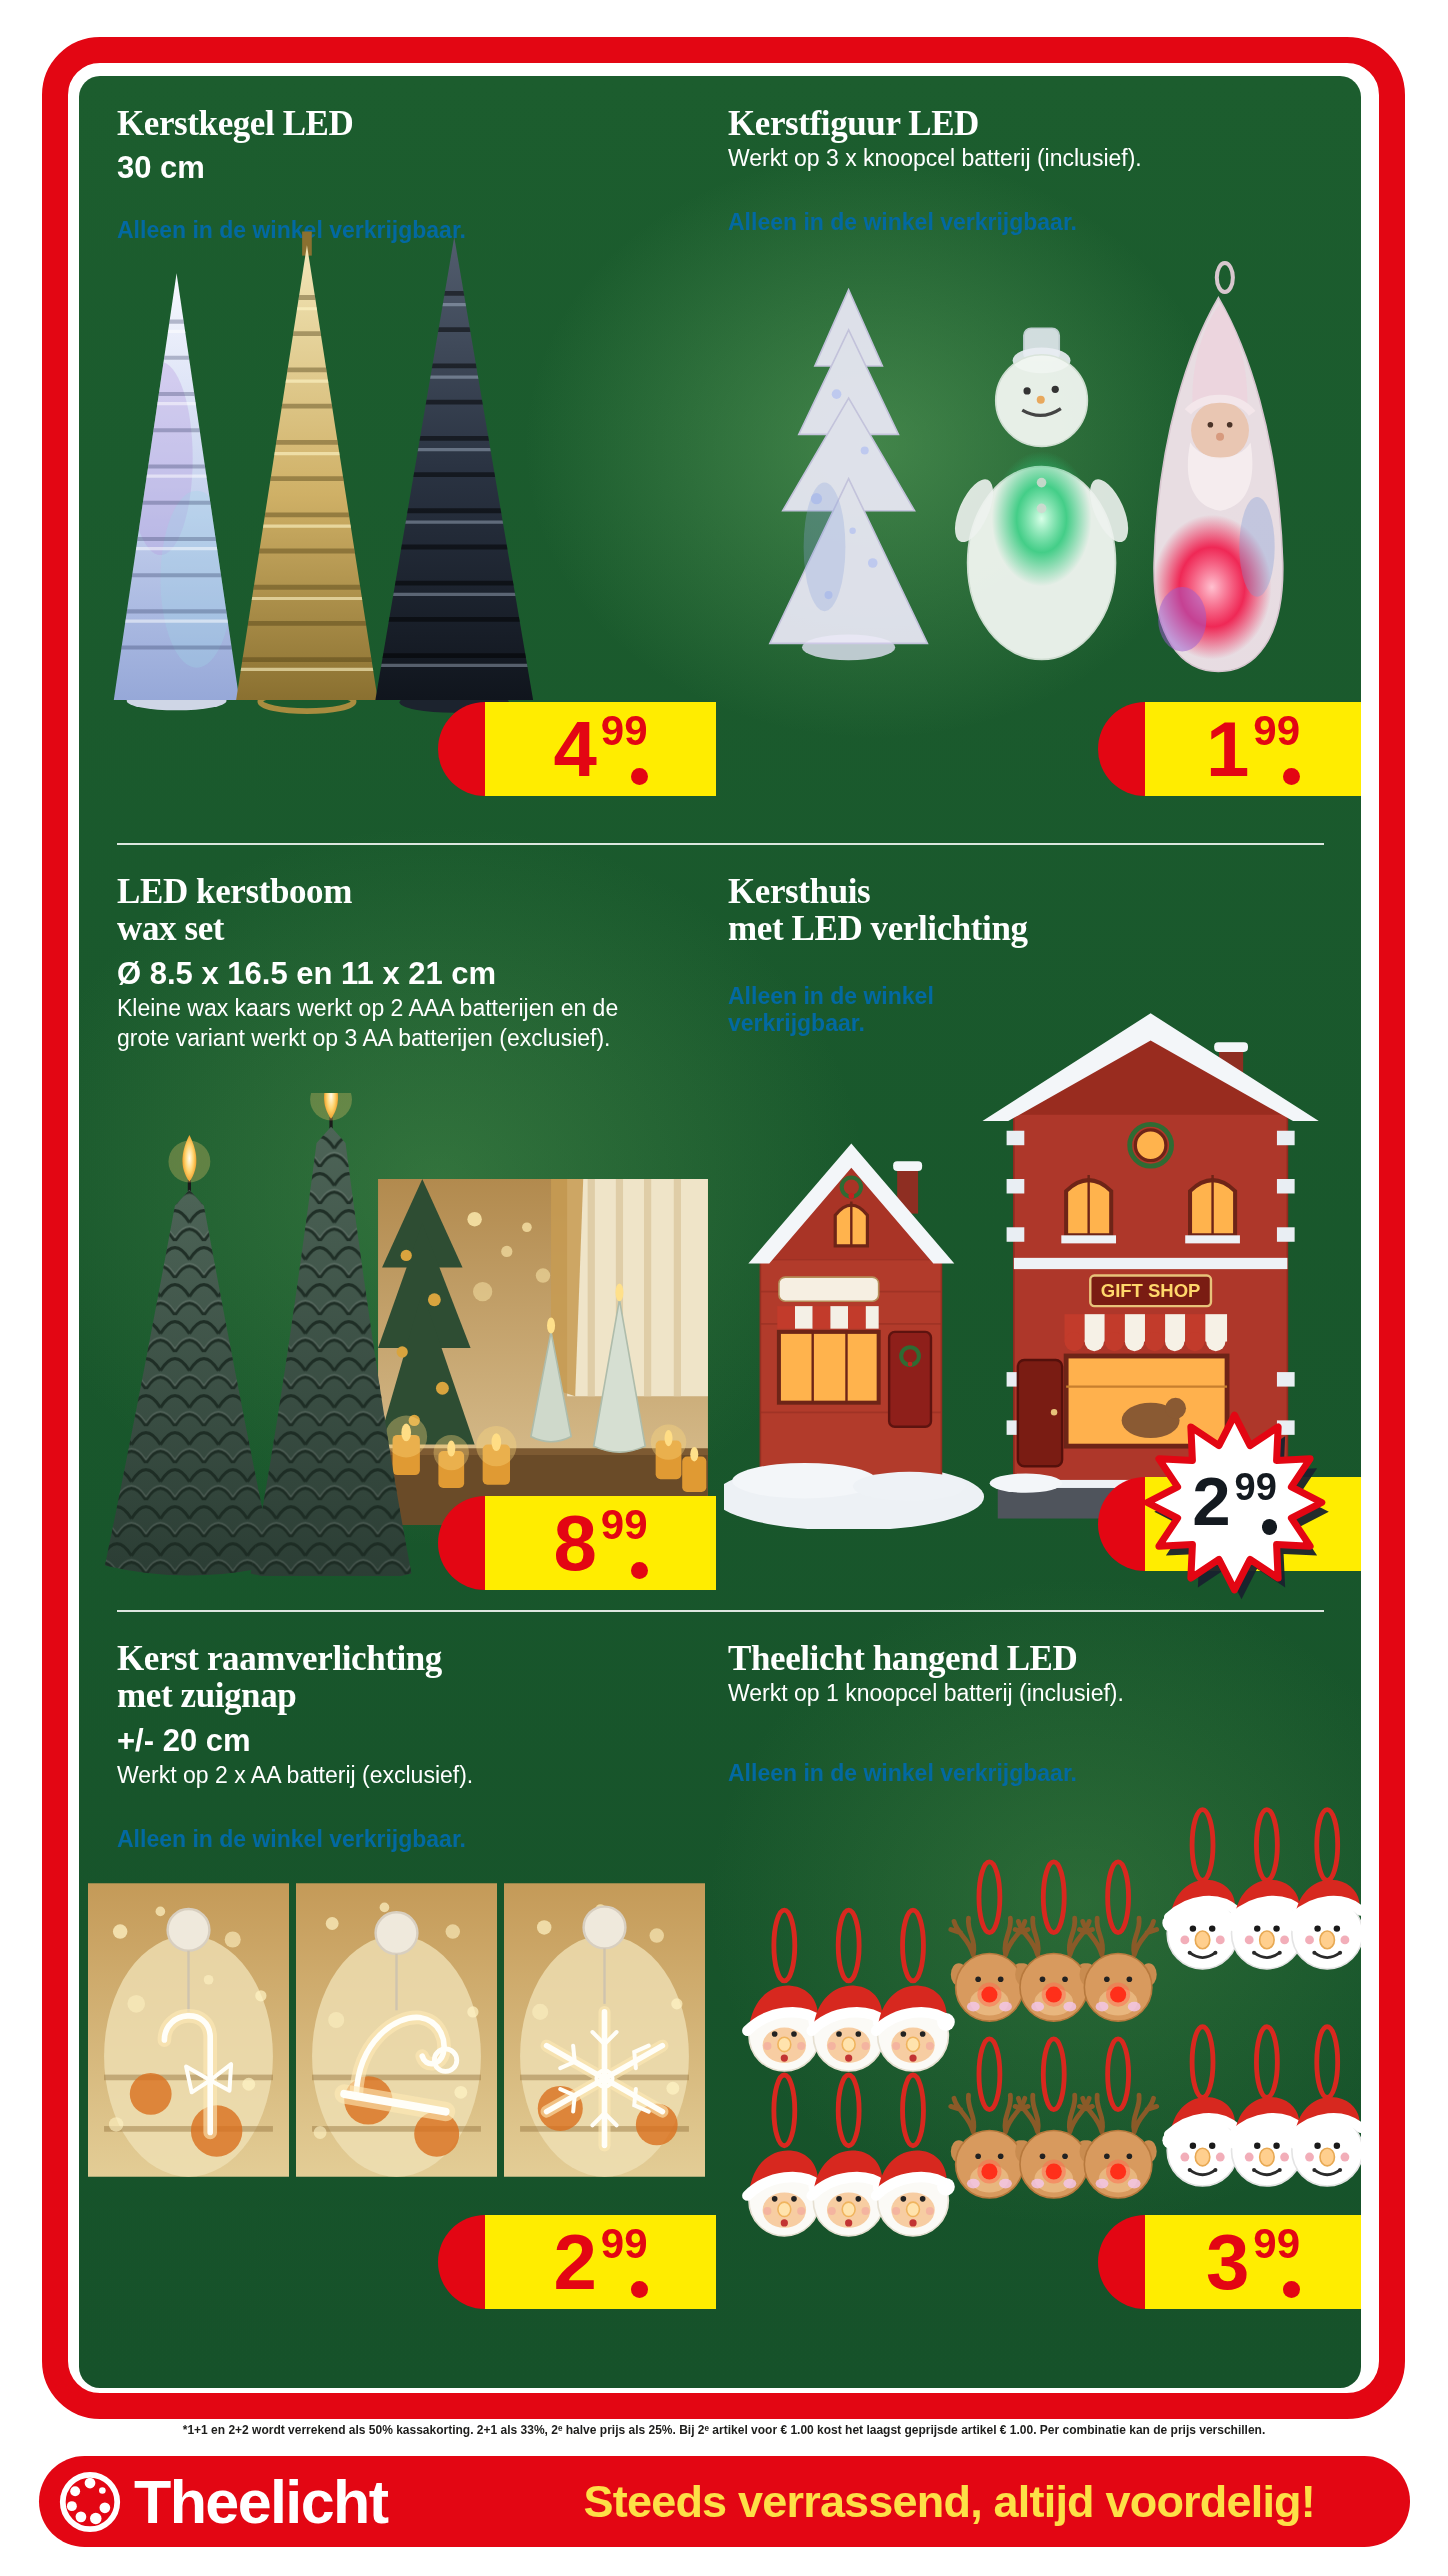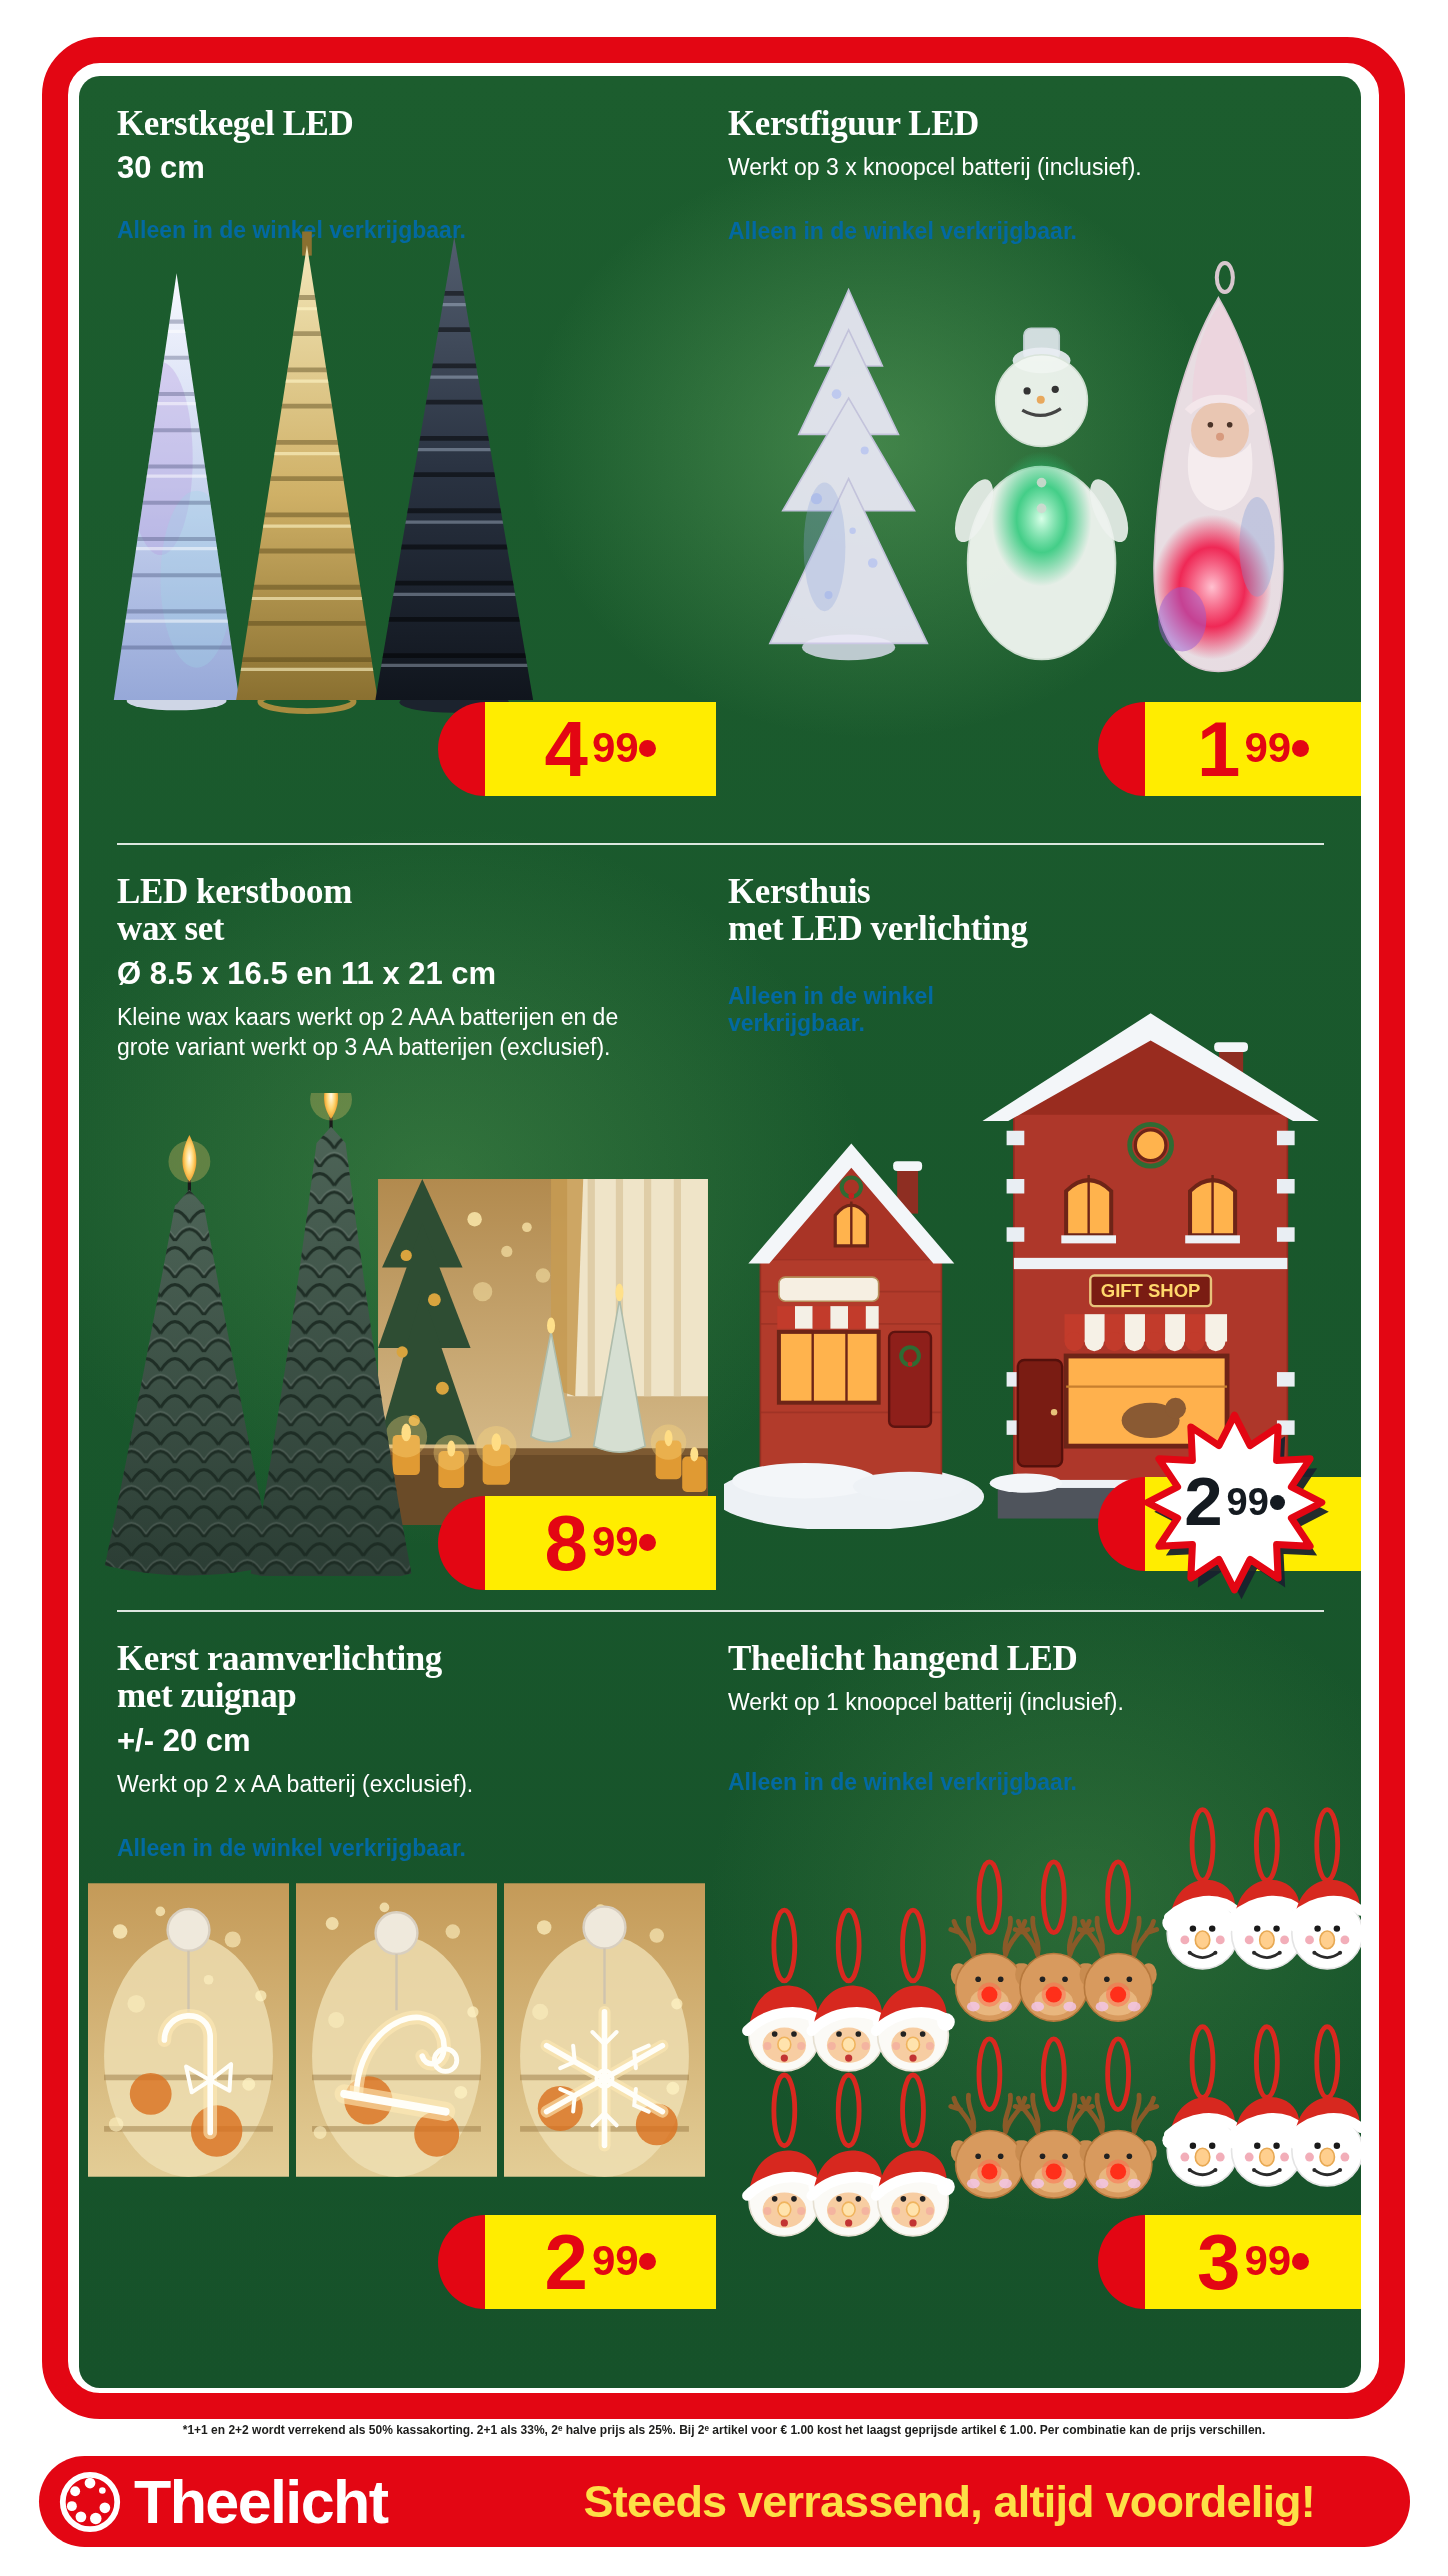--- a/index.html
+++ b/index.html
@@ -12,32 +12,32 @@
   .panel{position:absolute;left:79px;top:76px;width:1282px;height:2312px;border-radius:21px;overflow:hidden;
     background:
       radial-gradient(499px 418px at 62% 16%, rgba(130,200,120,.38), transparent 70%),
       radial-gradient(611px 515px at 28% 48%, rgba(110,180,100,.30), transparent 70%),
       radial-gradient(515px 451px at 78% 79%, rgba(95,165,85,.28), transparent 72%),
       linear-gradient(#1c5d2e,#16522a);}
   .abs{position:absolute;}
   .text-block{position:absolute;color:#fff;}
   .title{font-size:35px;font-weight:700;color:#fff;line-height:1.07;letter-spacing:-0.4px;white-space:pre-line;font-family:Liberation Serif, serif;}
   .size{font-size:31px;font-weight:700;color:#fff;margin-top:8px;}
-  .desc{font-size:23px;color:#fff;margin-top:11px;line-height:1.3;white-space:pre-line;}
+  .desc{font-size:23px;color:#fff;margin-top:2px;line-height:1.3;white-space:pre-line;}
   .avail{font-size:23px;font-weight:700;color:#0369a1;white-space:pre-line;}
   .mt38{margin-top:31px}.mt44{margin-top:35px}.mt64{margin-top:51px}
   .divider{position:absolute;height:1.6px;background:rgba(255,255,255,.85);}
   
   .badge{position:absolute;height:94px;z-index:2;}
   .badge-circle{position:absolute;left:0;top:0;width:94px;height:94px;border-radius:50%;background:#e30613;}
   .badge-plate{position:absolute;left:47px;top:0;right:0;bottom:0;background:#ffed00;
                display:flex;align-items:center;justify-content:center;}
   .price{display:flex;align-items:flex-start;color:#e30613;font-weight:700;line-height:1;}
   .euros{font-size:78px;line-height:.93;}
-  .frac{display:flex;flex-direction:row;align-items:center;justify-content:space-between;height:72px;margin-left:4px;}
+  .frac{display:flex;flex-direction:column;align-items:flex-end;justify-content:space-between;height:72px;margin-left:4px;}
   .cents{font-size:42px;line-height:.88;}
   .price-dot{width:17px;height:17px;border-radius:50%;background:#e30613;margin-left:0.8px;}
   
   .starburst{position:absolute;left:1102px;top:1401px;width:265px;height:203px;z-index:3;}
   .starburst .price{position:absolute;left:0;top:0;width:100%;height:100%;
                     display:flex;align-items:center;justify-content:center;color:#141a20;}
   .starburst .euros{font-size:69px;}
   .starburst .frac{height:64px;}
   .starburst .cents{font-size:38px;}
   .starburst .price-dot{background:#141a20;width:15.3px;height:15.3px;}

